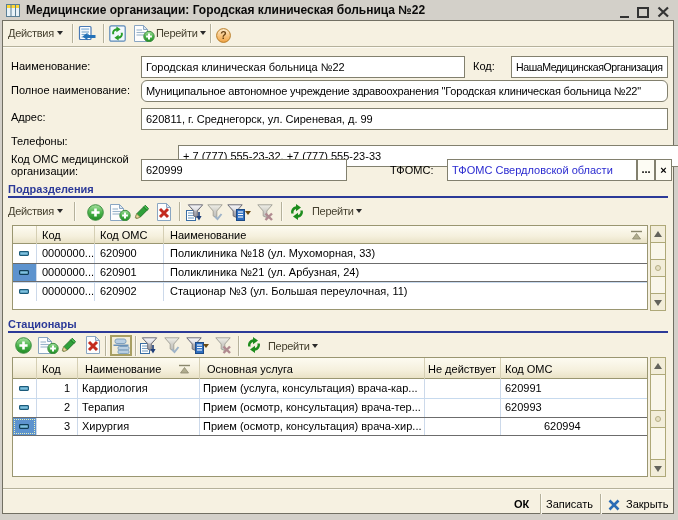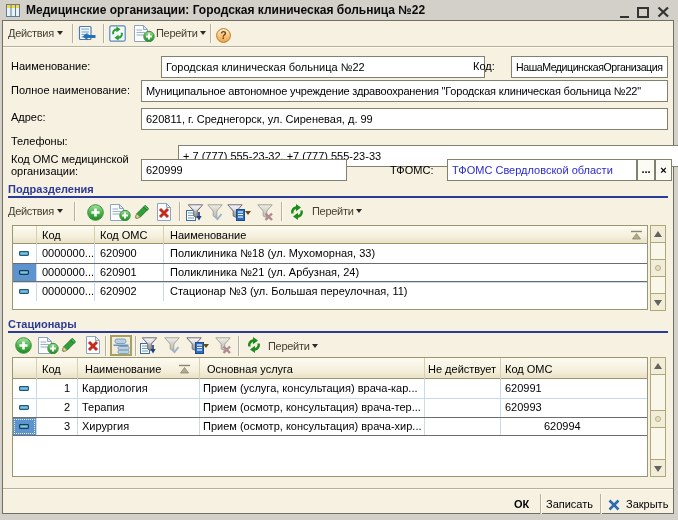--- a/index.html
+++ b/index.html
@@ -68,26 +68,26 @@
     </svg>
   <div class="abs lbl tbt" style="left:156px;top:27px;">Перейти <span class="darr"></span></div>
   <div class="abs sep" style="left:210px;top:24px;height:19px;"></div>
   <svg class="abs" style="left:216px;top:28px" width="15" height="15" viewBox="0 0 15 15">
     <circle cx="7.5" cy="7.5" r="6.9" fill="url(#gHelp)" stroke="#b87e28"></circle>
     <text x="7.5" y="11.3" font-family="Liberation Sans" font-size="10.5" font-weight="bold" fill="#6b4414" text-anchor="middle">?</text>
   </svg>
   <div class="abs groove" style="left:3px;top:46px;width:670px;"></div>
 
   <div class="abs lbl" style="left:11px;top:60px;">Наименование:</div>
-  <div class="abs fld" style="left:141px;top:56px;width:324px;margin-left:20px;">Городская клиническая больница №22</div>
+  <div class="abs fld" style="left:141px;top:56px;width:324px;">Городская клиническая больница №22</div>
   <div class="abs lbl" style="left:473px;top:60px;">Код:</div>
   <div class="abs fld" style="left:511px;top:56px;width:157px;letter-spacing:-0.45px;font-size:10.6px;">НашаМедицинскаяОрганизация</div>
 
   <div class="abs lbl" style="left:11px;top:84px;">Полное наименование:</div>
-  <div class="abs fld" style="left:141px;top:80px;width:527px;letter-spacing:-0.2px;">Муниципальное автономное учреждение здравоохранения "Городская клиническая больница №22"</div>
+  <div class="abs fld" style="left:141px;top:80px;width:527px;letter-spacing:-0.2px;border-radius:6px;">Муниципальное автономное учреждение здравоохранения "Городская клиническая больница №22"</div>
 
   <div class="abs lbl" style="left:11px;top:111px;">Адрес:</div>
   <div class="abs fld" style="left:141px;top:108px;width:527px;">620811, г. Среднегорск, ул. Сиреневая, д. 99</div>
 
   <div class="abs lbl" style="left:11px;top:135px;">Телефоны:</div>
   <div class="abs fld" style="left:141px;top:145px;width:630px;margin-left:37px;">+ 7 (777) 555-23-32, +7 (777) 555-23-33</div>
 
   <div class="abs lbl" style="left:11px;top:153px;">Код ОМС медицинской<br>организации:</div>
   <div class="abs fld" style="left:141px;top:159px;width:206px;">620999</div>
   <div class="abs lbl" style="left:390px;top:164px;">ТФОМС:</div>

